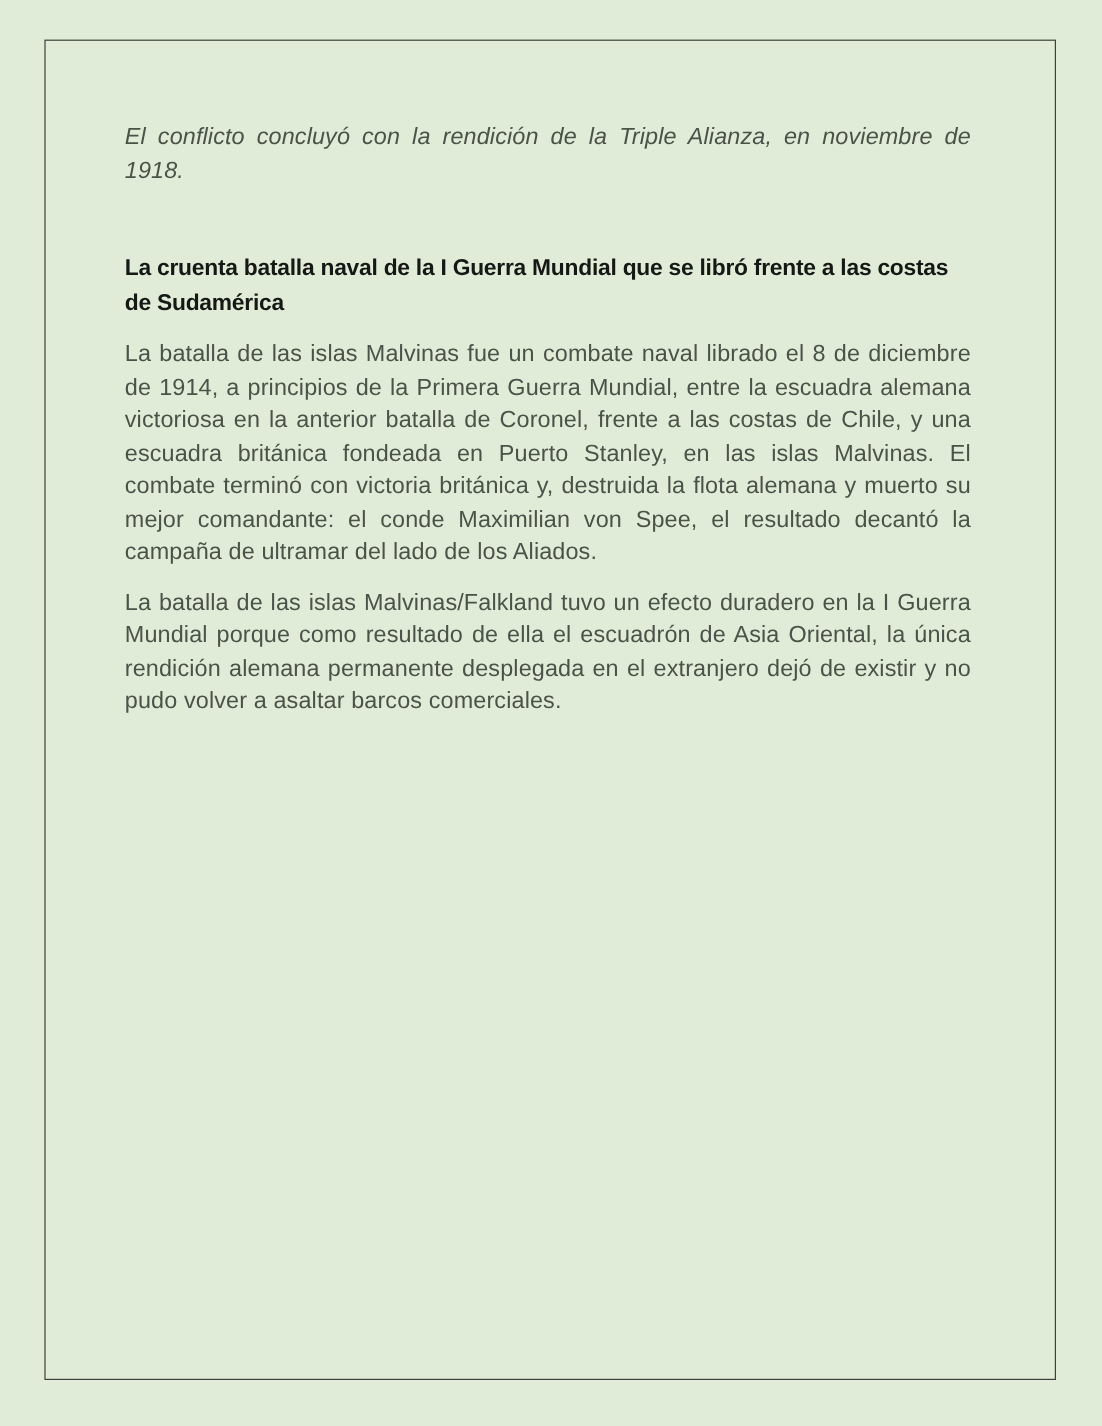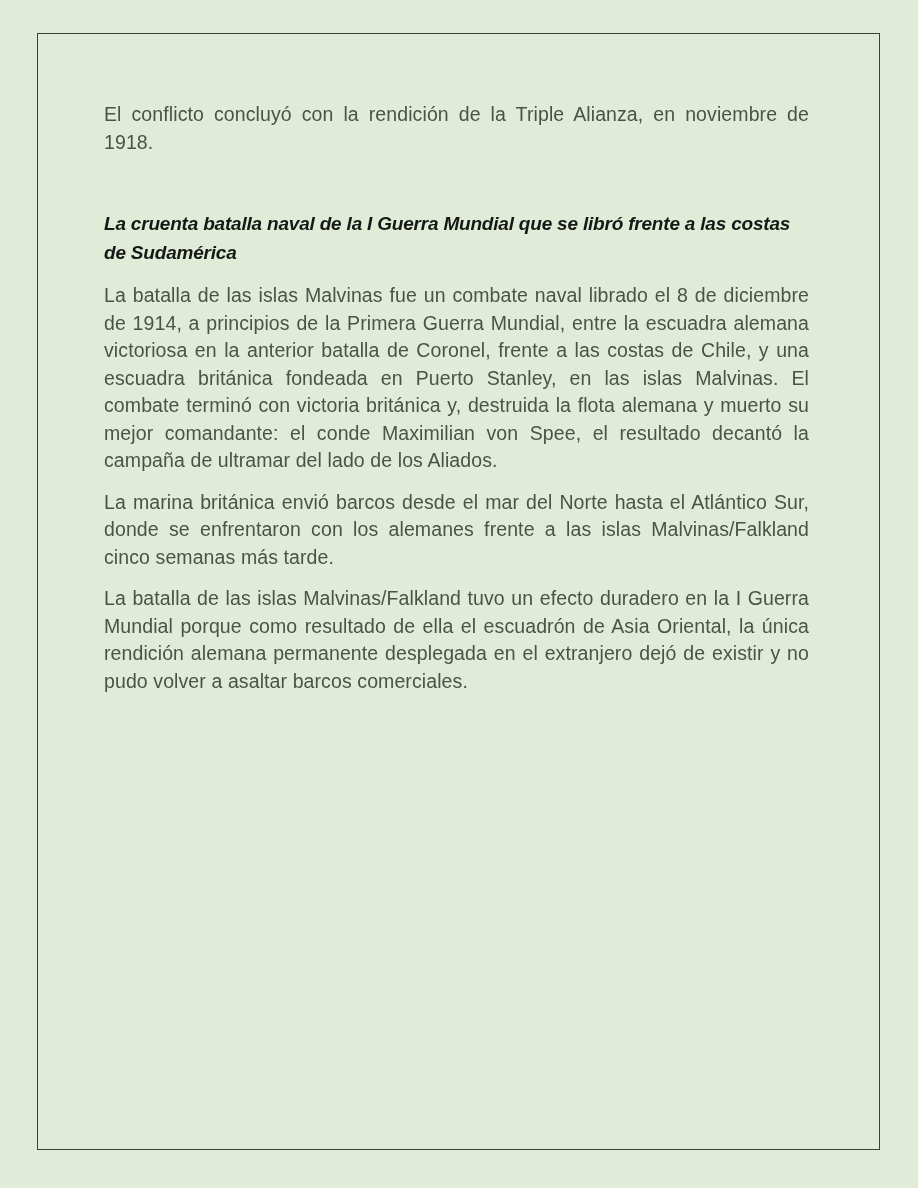--- a/index.html
+++ b/index.html
@@ -32,40 +32,39 @@
   p.body-text {
     margin: 0 0 14px 0;
     font-size: 19.5px;
     line-height: 27.5px;
     text-align: justify;
     color: #4a5348;
     letter-spacing: 0.1px;
   }
   p.intro {
     margin-bottom: 0;
+    font-style: italic;
   }
   h2.section-heading {
     margin: 53px 0 15px 0;
     font-size: 19px;
     line-height: 29px;
     font-weight: bold;
     color: #151815;
     text-align: left;
     letter-spacing: -0.2px;
-    font-style: italic;
   }
 </style>
 </head>
 <body>
 
 <div class="page-frame"></div>
 
 <div class="content">
   <p class="body-text intro">El conflicto concluyó con la rendición de la Triple Alianza, en noviembre de 1918.</p>
 
   <h2 class="section-heading">La cruenta batalla naval de la I Guerra Mundial que se libró frente a las costas de Sudamérica</h2>
 
   <p class="body-text">La batalla de las islas Malvinas fue un combate naval librado el 8 de diciembre de 1914, a principios de la Primera Guerra Mundial, entre la escuadra alemana victoriosa en la anterior batalla de Coronel, frente a las costas de Chile, y una escuadra británica fondeada en Puerto Stanley, en las islas Malvinas. El combate terminó con victoria británica y, destruida la flota alemana y muerto su mejor comandante: el conde Maximilian von Spee, el resultado decantó la campaña de ultramar del lado de los Aliados.</p>
 
-  <p class="body-text">La marina británica envió barcos desde el mar del Norte hasta el Atlántico Sur, donde se enfrentaron con los alemanes frente a las islas Malvinas/Falkland cinco semanas más tarde.</p>
 
   <p class="body-text">La batalla de las islas Malvinas/Falkland tuvo un efecto duradero en la I Guerra Mundial porque como resultado de ella el escuadrón de Asia Oriental, la única rendición alemana permanente desplegada en el extranjero dejó de existir y no pudo volver a asaltar barcos comerciales.</p>
 </div>
 
 </body></html>

